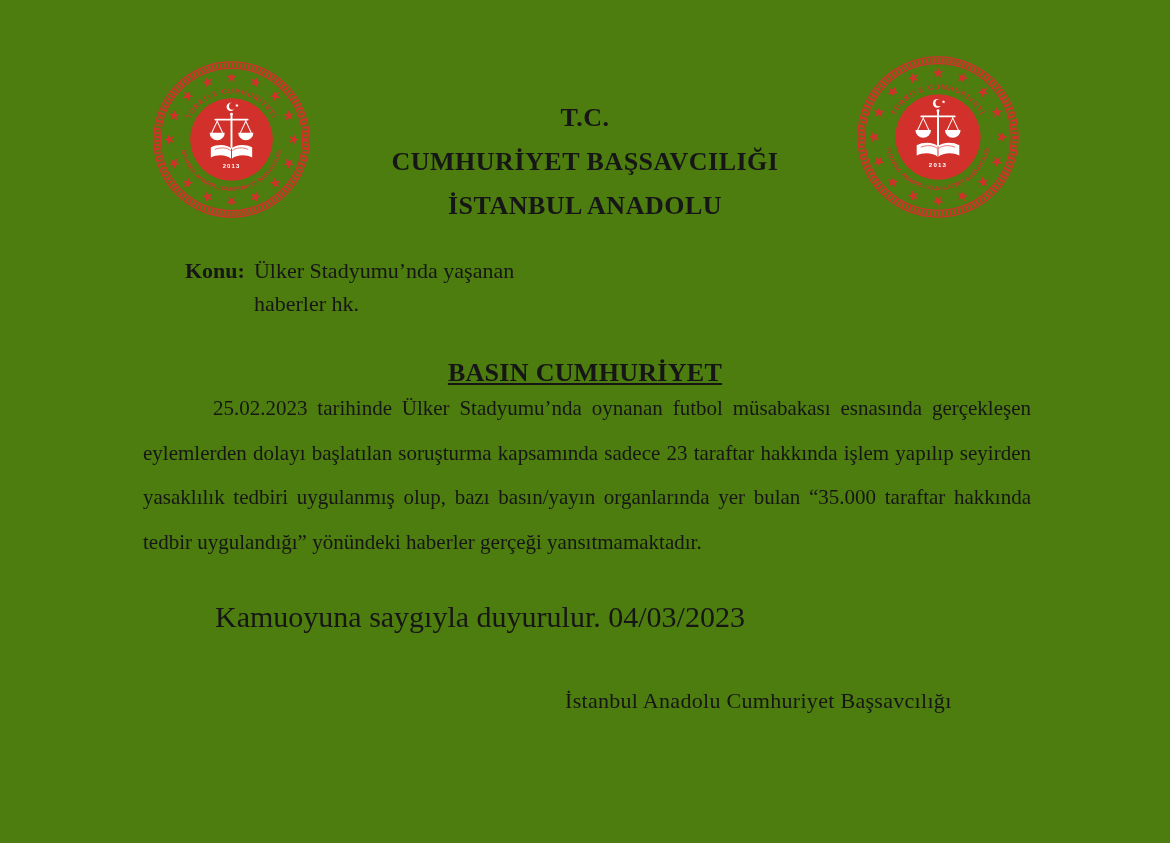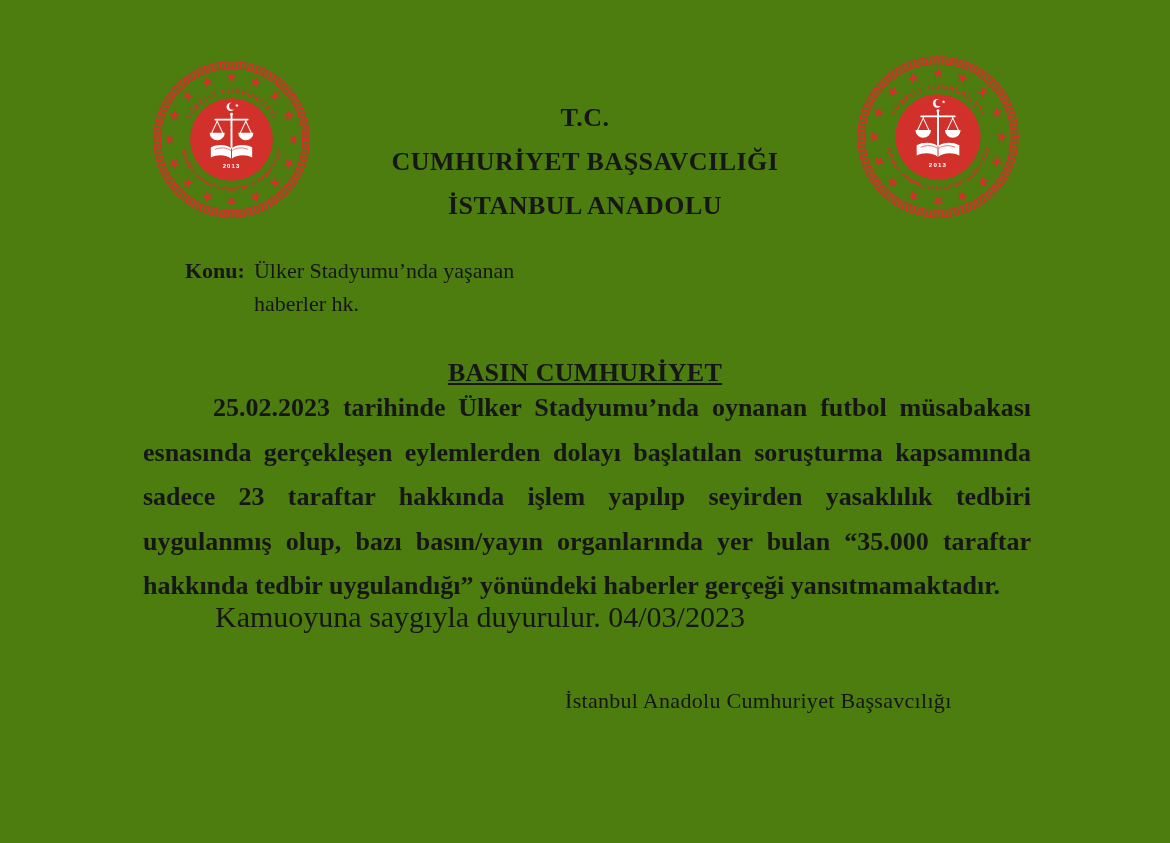--- a/index.html
+++ b/index.html
@@ -27,22 +27,22 @@
   }
   .subject-label { font-weight:bold; }
   .press-heading {
     position:absolute; left:0; right:0; top:358px;
     text-align:center; font-weight:bold; font-size:26px;
     letter-spacing:0.3px;
   }
   .press-heading span { text-decoration:underline; }
   .paragraph {
     position:absolute; left:143px; top:386px; width:888px;
-    font-size:26px; line-height:44.5px;
-    text-align:justify; text-indent:70px;font-weight:bold;
+    font-size:21px; line-height:44.5px;
+    text-align:justify; text-indent:70px;
   }
   .closing {
     position:absolute; left:215px; top:600px;
     font-size:30px;
   }
   .signature {
     position:absolute; left:565px; top:688px;
     font-size:22px; font-weight:normal; letter-spacing:0.3px;
   }
   .defs-holder { position:absolute; width:0; height:0; overflow:hidden; }

